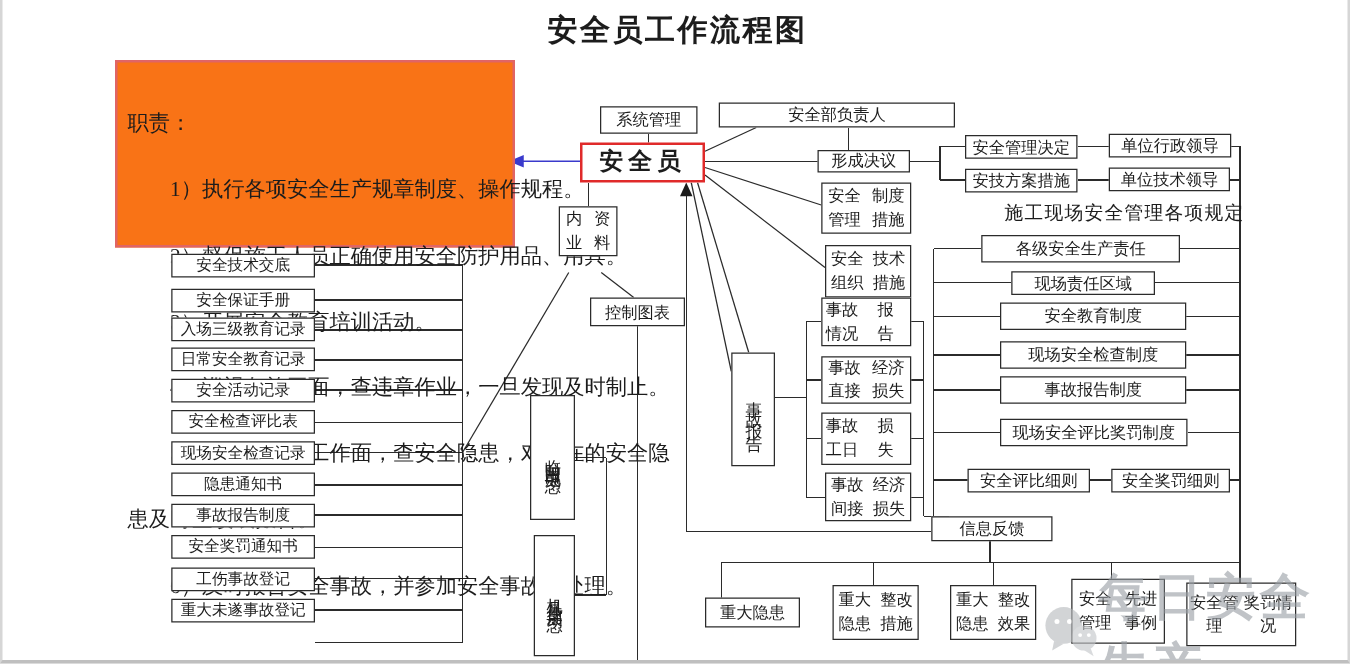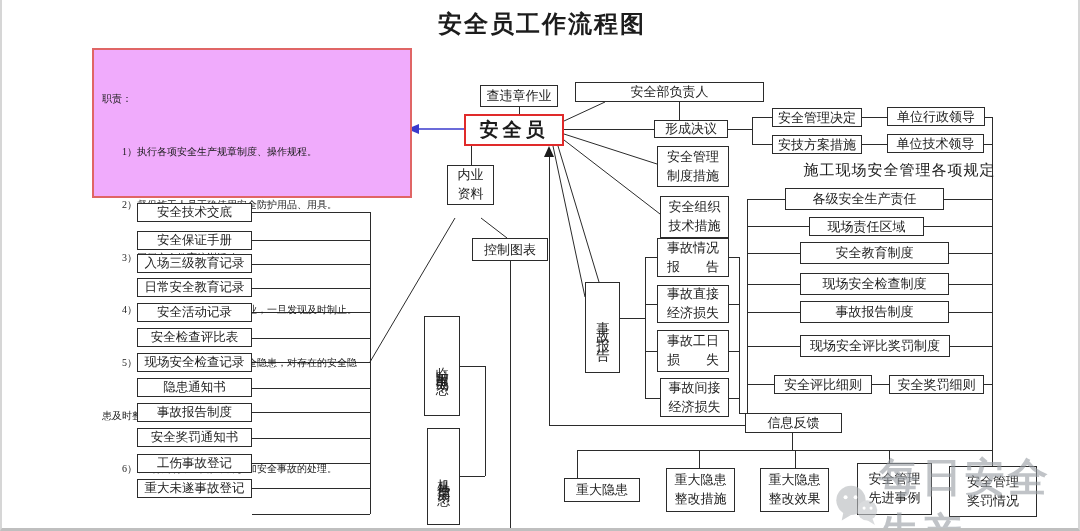--- a/index.html
+++ b/index.html
@@ -12,31 +12,31 @@
   #wires{position:absolute;left:0;top:0;z-index:1;}
   .title{
     position:absolute;left:0;top:8px;width:1080px;text-align:center;
     font-size:24px;font-weight:bold;letter-spacing:2px;z-index:2;
   }
   .box{
     position:absolute;z-index:2;box-sizing:border-box;background:#ffffff;
     border:1px solid #2b2b2b;display:flex;align-items:center;justify-content:center;
     text-align:center;font-size:13px;line-height:1.2;
   }
-  .two{flex-direction:column;line-height:1.45;}
+  .two{flex-direction:row;line-height:1.45;}
   .leftdoc{left:135px;width:115px;height:19px;font-size:12.5px;}
   .vtext{writing-mode:vertical-rl;letter-spacing:3px;}
   .vwide{writing-mode:vertical-rl;letter-spacing:9px;font-size:13.5px;}
   .officer{
     border:2px solid #e02a2a;font-size:19px;font-weight:bold;letter-spacing:4px;
   }
   .duty{
     position:absolute;left:90px;top:48px;width:320px;height:150px;z-index:2;
-    border:2px solid #e06565;background:#f0abfc;box-sizing:border-box;
-    padding:5px 8px 0 8px;font-size:10px;line-height:17.6px;white-space:pre;
+    border:2px solid #e06565;background:#f97316;box-sizing:border-box;
+    padding:5px 8px 0 8px;font-size:17px;line-height:17.6px;white-space:pre;
   }
   .rules-title{
     position:absolute;left:790px;top:161px;width:215px;z-index:2;text-align:center;
     font-size:15px;font-weight:normal;letter-spacing:1px;
   }
   .watermark{
     position:absolute;left:832px;top:450px;z-index:3;display:flex;align-items:center;
     pointer-events:none;opacity:0.62;
   }
   .watermark span{
@@ -150,21 +150,21 @@
     <div>职责：</div>
     <div>　　1）执行各项安全生产规章制度、操作规程。</div>
     <div>　　2）督促施工人员正确使用安全防护用品、用具。</div>
     <div>　　3）开展安全教育培训活动。</div>
     <div>　　4）巡视各施工面，查违章作业，一旦发现及时制止。</div>
     <div>　　5）巡视各施工工作面，查安全隐患，对存在的安全隐</div>
     <div>患及时整改或报告。</div>
     <div>　　6）及时报告安全事故，并参加安全事故的处理。</div>
   </div>
 
-  <div class="box" style="left:478px;top:85px;width:78px;height:22px">查违章作业</div>
+  <div class="box" style="left:478px;top:85px;width:78px;height:22px">系统管理</div>
   <div class="box" style="left:573px;top:82px;width:189px;height:20px">安全部负责人</div>
   <div class="box officer" style="left:462px;top:114px;width:100px;height:32px">安全员</div>
   <div class="box" style="left:652px;top:120px;width:74px;height:18px">形成决议</div>
 
   <div class="box two" style="left:655px;top:146px;width:72px;height:41px">
     <span>安全管理</span>
     <span>制度措施</span>
   </div>
   <div class="box two" style="left:658px;top:196px;width:69px;height:42px">
     <span>安全组织</span>

